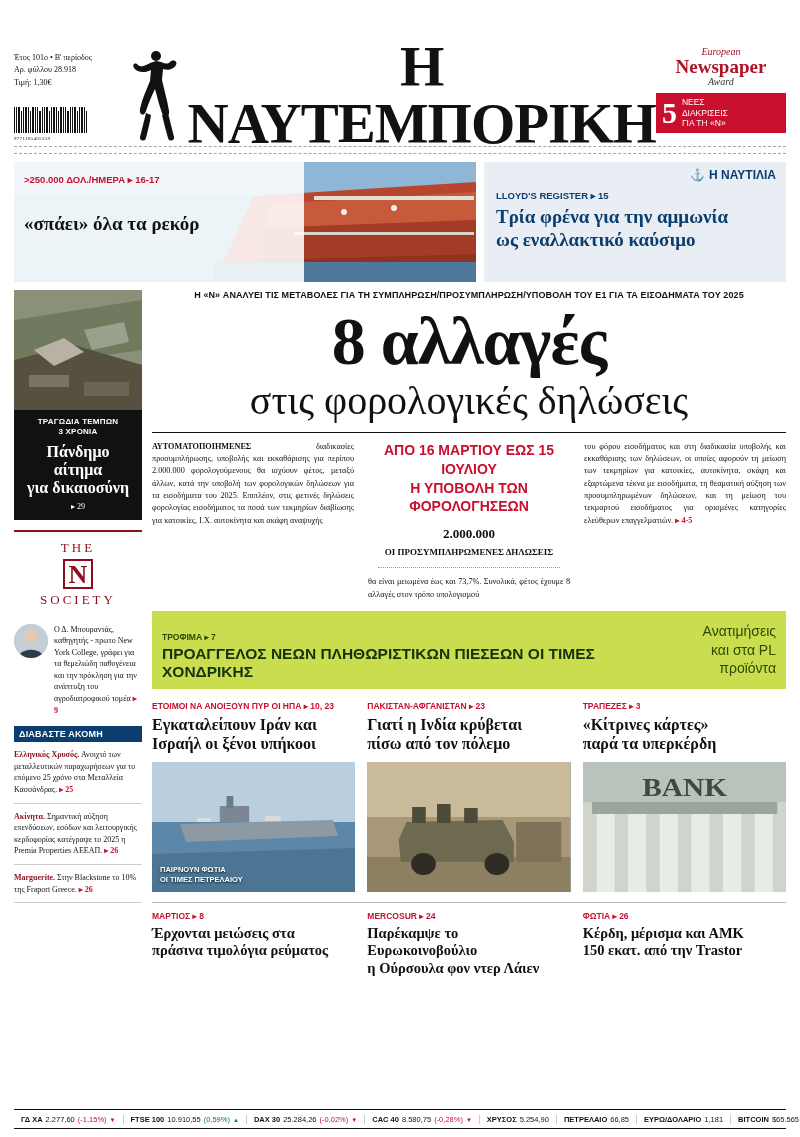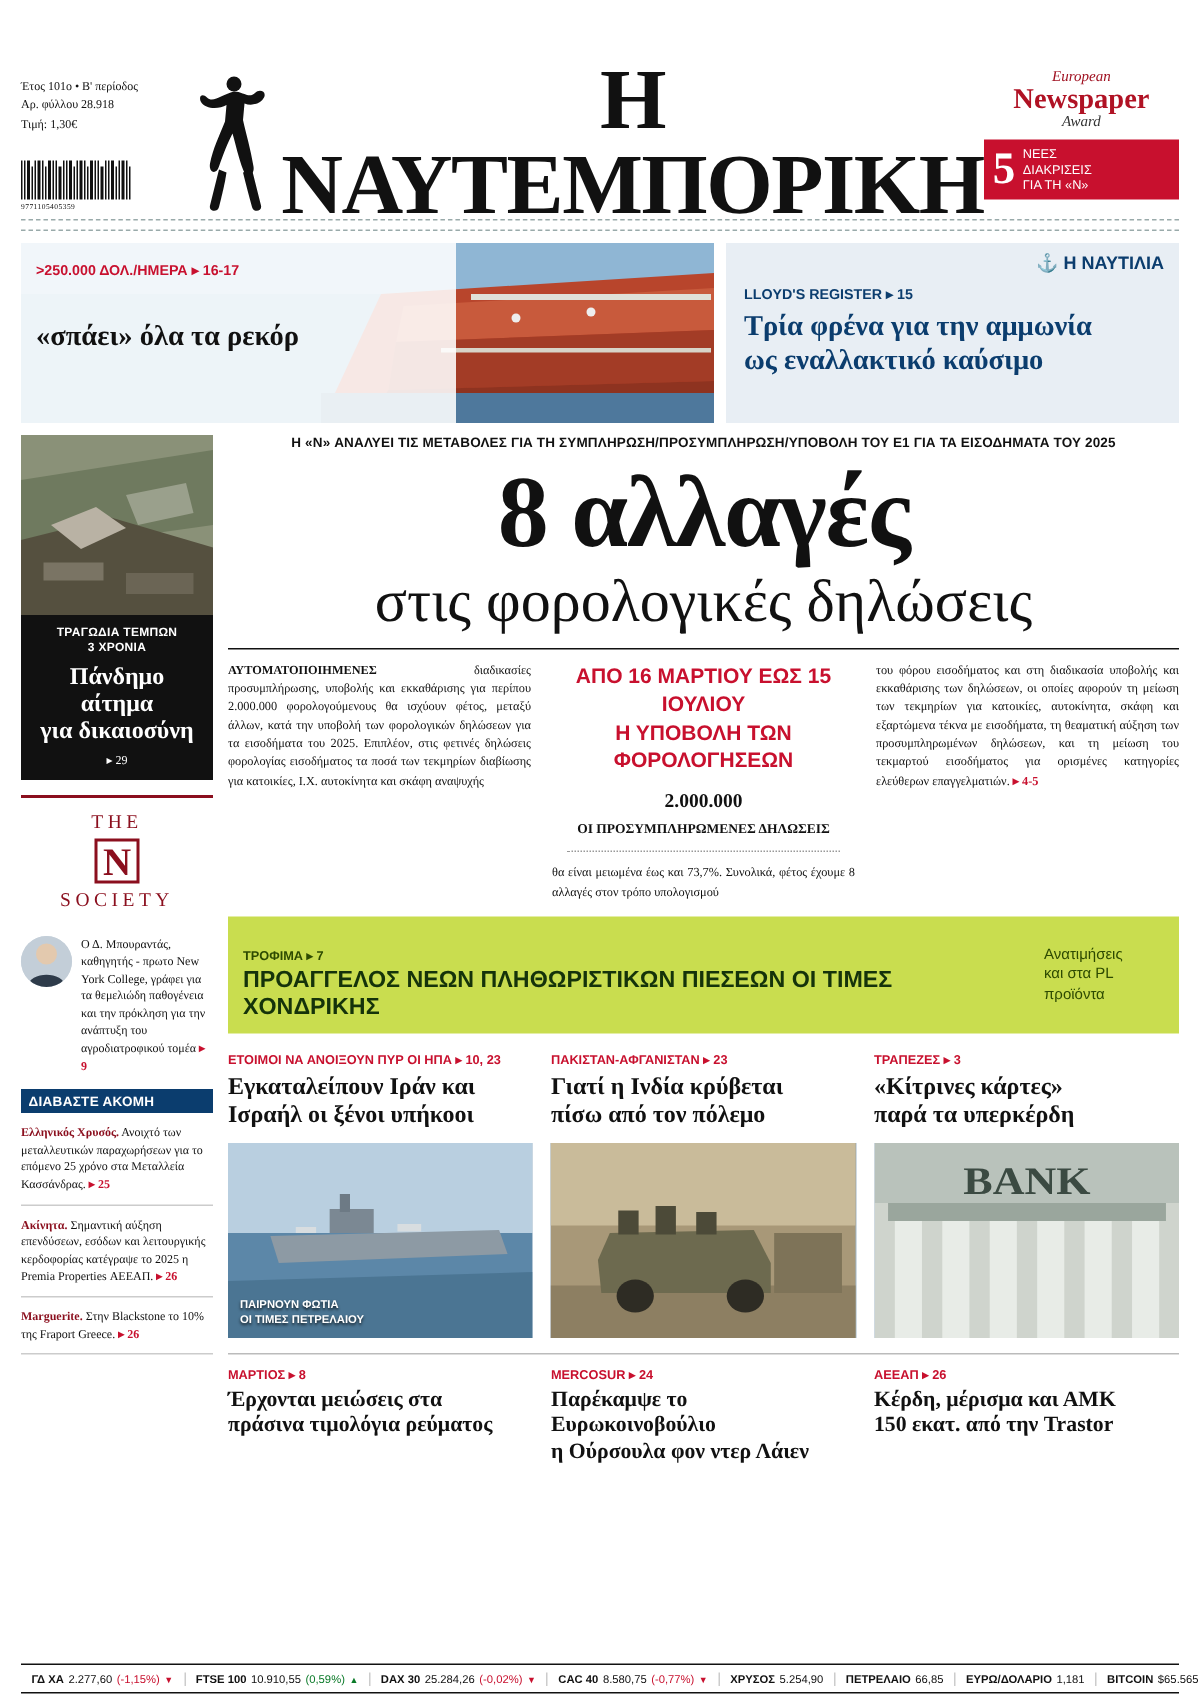--- a/index.html
+++ b/index.html
@@ -106,21 +106,21 @@
   .mid-sub { font-size: 9px; font-weight: bold; margin-top: 2px; }
   .mid-dots { border-top: 1px dotted #999; margin: 8px 10px; }
   .mid-body { font-size: 8.2px; line-height: 1.5; text-align: justify; }
   .pgref { color: #c8102e; font-weight: bold; }
 
   
   .green-bar { background: #c9dd4f; margin-top: 10px; padding: 8px 10px; display: flex; align-items: center; gap: 10px; }
   .gb-left { flex: 1; margin-top: 13px; }
   .gb-kick { font-size: 8.5px; font-weight: bold; color: #2d4a00; font-family: "Liberation Sans", sans-serif; }
   .gb-title { font-size: 15.5px; font-weight: bold; color: #15330a; margin-top: 3px; font-family: "Liberation Sans", sans-serif; }
-  .gb-right { font-size: 10px; text-align: left; line-height: 1.35; color: #2d4a00; font-family: "Liberation Sans", sans-serif; width: 80px; }
+  .gb-right { font-size: 14px; text-align: right; line-height: 1.35; color: #2d4a00; font-family: "Liberation Sans", sans-serif; width: 80px; }
 
   
   .three { display: flex; gap: 12px; margin-top: 12px; }
   .three > div { flex: 1; }
   .tc-kick { font-size: 8.5px; font-weight: bold; color: #c8102e; font-family: "Liberation Sans", sans-serif; }
   .tc-title { font-size: 16px; font-weight: bold; line-height: 1.18; margin-top: 5px; }
   .tc-img { height: 130px; margin-top: 8px; position: relative; overflow: hidden; background: #9fb6c8; }
   .tc-cap { position: absolute; left: 8px; bottom: 7px; color: #fff; font-size: 7.5px; font-weight: bold; line-height: 1.3; text-shadow: 0 1px 2px rgba(0,0,0,.8); font-family: "Liberation Sans", sans-serif; }
   .rule-full { border-top: 1px solid #bbb; margin-top: 10px; }
 
@@ -462,21 +462,21 @@
           <div class="tb-kick">
             <span>MERCOSUR</span> ▸ <span>24</span>
           </div>
           <div class="tb-title">
             <span>Παρέκαμψε το Ευρωκοινοβούλιο</span><br>
             <span>η Ούρσουλα φον ντερ Λάιεν</span>
           </div>
         </div>
         <div>
           <div class="tb-kick">
-            <span>ΑΕΕΑΠ</span> ▸ <span>26</span>
+            <span>ΦΩΤΙΑ</span> ▸ <span>26</span>
           </div>
           <div class="tb-title">
             <span>Κέρδη, μέρισμα και ΑΜΚ</span><br>
             <span>150 εκατ. από την Trastor</span>
           </div>
         </div>
       </div>
 
     </div>
   </div>
@@ -496,21 +496,21 @@
     </div>
     <div class="tk">
       <b>DAX 30</b>
       <span>25.284,26</span>
       <span class="down">(-0,02%)</span>
       <span class="arrow-down"></span>
     </div>
     <div class="tk">
       <b>CAC 40</b>
       <span>8.580,75</span>
-      <span class="down">(-0,77%)</span>
+      <span class="down">(-0,28%)</span>
       <span class="arrow-down"></span>
     </div>
     <div class="tk">
       <b>ΧΡΥΣΟΣ</b>
       <span>5.254,90</span>
     </div>
     <div class="tk">
       <b>ΠΕΤΡΕΛΑΙΟ</b>
       <span>66,85</span>
     </div>

